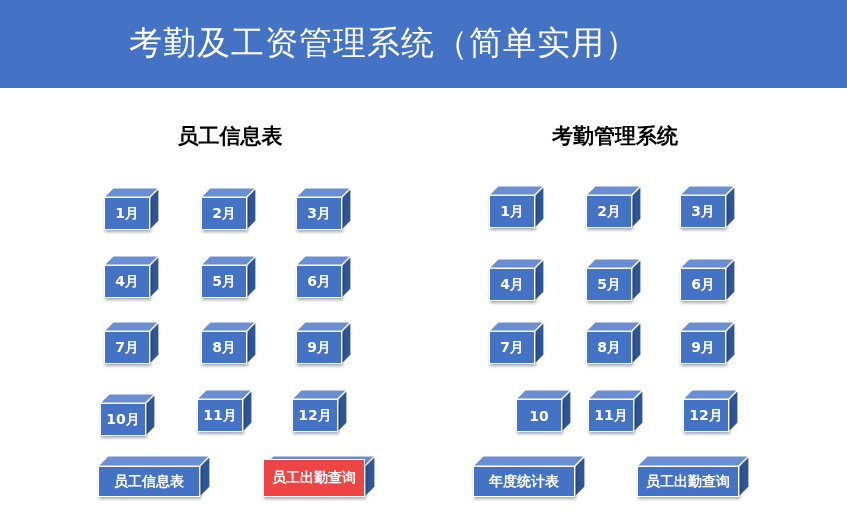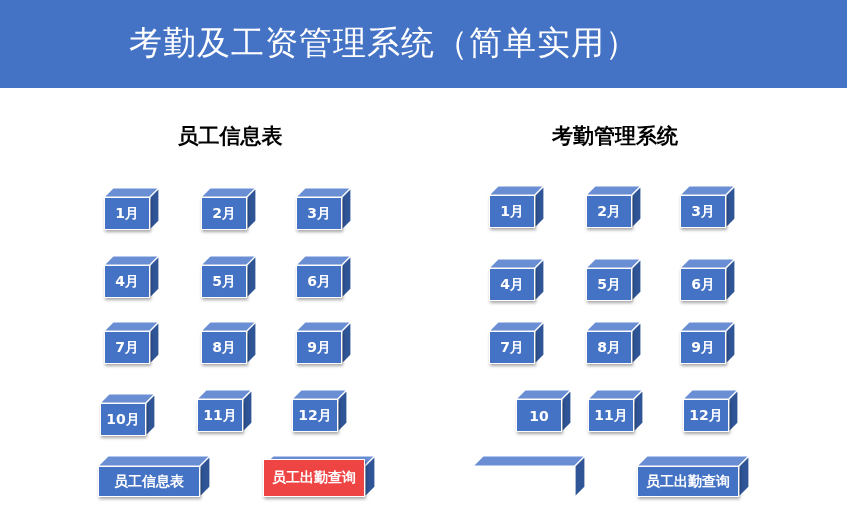--- a/index.html
+++ b/index.html
@@ -228,20 +228,21 @@
         <polygon points="0,10 10,0 112,0 102,10" fill="#6A8ED4" stroke="#FFFFFF" stroke-width="1.2"></polygon>
         <polygon points="102,10 112,0 112,31 102,41" fill="#2F5597" stroke="#FFFFFF" stroke-width="1.2"></polygon>
       </svg>
       <div class="front" style="width: 102px; height: 38px; background: #ef4444;">员工出勤查询</div>
     </div>
     <div class="cube" style="left: 473px; top: 456px; width: 112px; height: 41px;">
       <svg width="112" height="41">
         <polygon points="0,10 10,0 112,0 102,10" fill="#6A8ED4" stroke="#FFFFFF" stroke-width="1.2"></polygon>
         <polygon points="102,10 112,0 112,31 102,41" fill="#2F5597" stroke="#FFFFFF" stroke-width="1.2"></polygon>
       </svg>
+      <div class="front" style="width: 102px; height: 31px; background: rgb(68, 114, 196);">年度统计表</div>
     </div>
     <div class="cube" style="left: 637px; top: 456px; width: 112px; height: 41px;">
       <svg width="112" height="41">
         <polygon points="0,10 10,0 112,0 102,10" fill="#6A8ED4" stroke="#FFFFFF" stroke-width="1.2"></polygon>
         <polygon points="102,10 112,0 112,31 102,41" fill="#2F5597" stroke="#FFFFFF" stroke-width="1.2"></polygon>
       </svg>
       <div class="front" style="width: 102px; height: 31px; background: rgb(68, 114, 196);">员工出勤查询</div>
     </div>
   </div>
 

